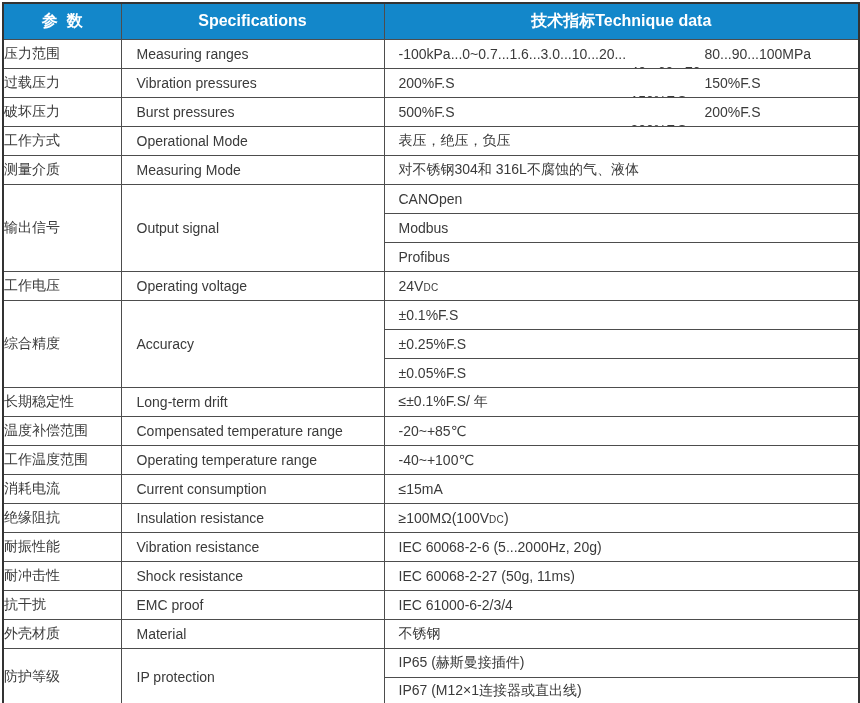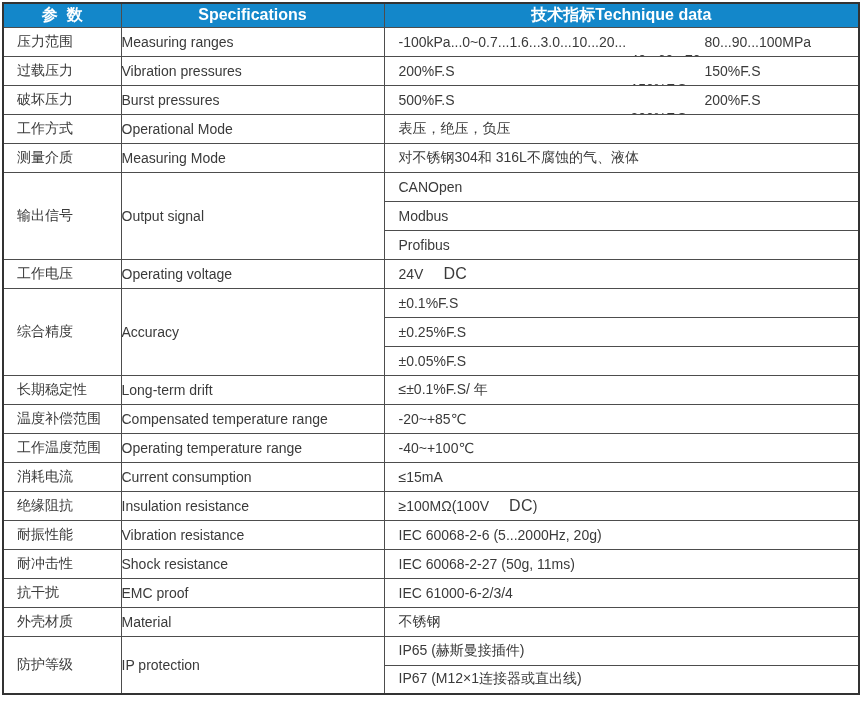--- a/index.html
+++ b/index.html
@@ -10,31 +10,31 @@
     width:856px;
     margin:2px;
     border:2px solid #333333;
     color:#3a3a3a;
     font-size:14px;
   }
   col.c1{width:118px;}
   col.c2{width:263px;}
   col.c3{width:475px;}
   th,td{border:1px solid #4d4d4d;padding:0;overflow:hidden;white-space:nowrap;vertical-align:middle;}
-  thead tr{height:24px;margin-left:40px;}
+  thead tr{height:36px;margin-left:40px;}
   tbody tr{height:29px;}
   th{background:#1387ca;color:#ffffff;font-size:16px;font-weight:bold;text-align:center;}
   th .pre{white-space:pre;}
   th .hdr3{display:flex;justify-content:center;align-items:center;}
-  td.param{padding-left:13px;}
-  td.spec{}
+  td.param{}
+  td.spec{padding-left:15px;}
   td.val{padding-left:14px;position:relative;}
   td.val .p2{position:absolute;left:246px;top:50%;transform:translateY(-50%);margin-top:18px;}
   td.val .p3{position:absolute;left:320px;top:50%;transform:translateY(-50%);}
-  .small{font-size:16px;letter-spacing:.3px;margin-left:20px;}
+  .small{font-size:10px;letter-spacing:.3px;}
 </style>
 </head>
 <body>
 
 <table class="spec-table">
   <colgroup>
       <col class="c1">
       <col class="c2">
       <col class="c3">
     </colgroup>

